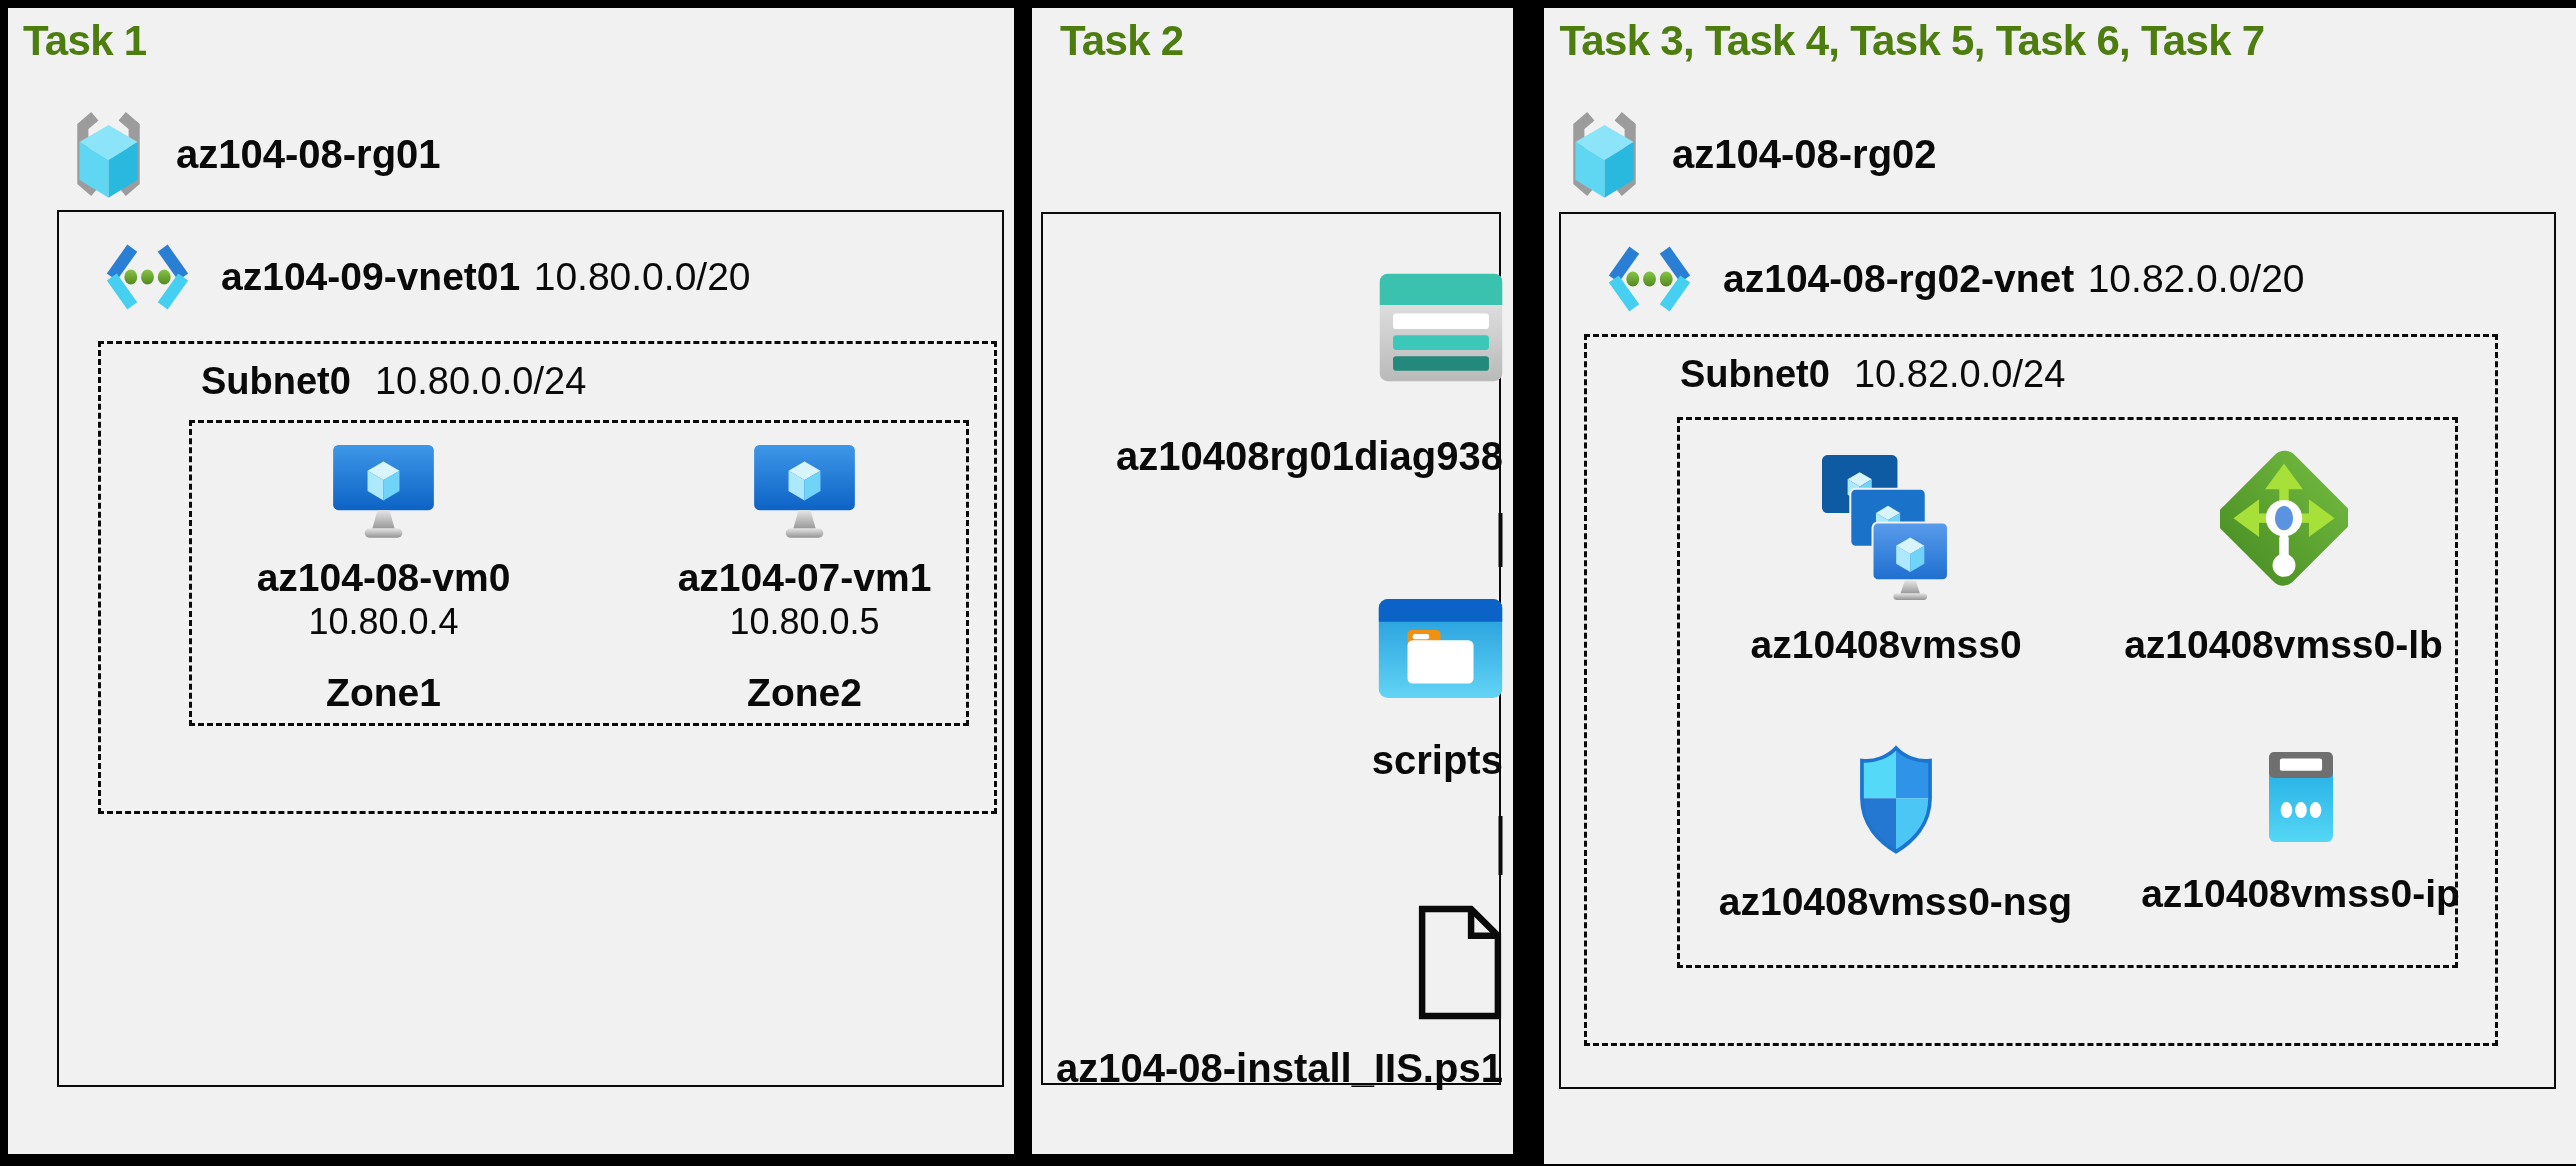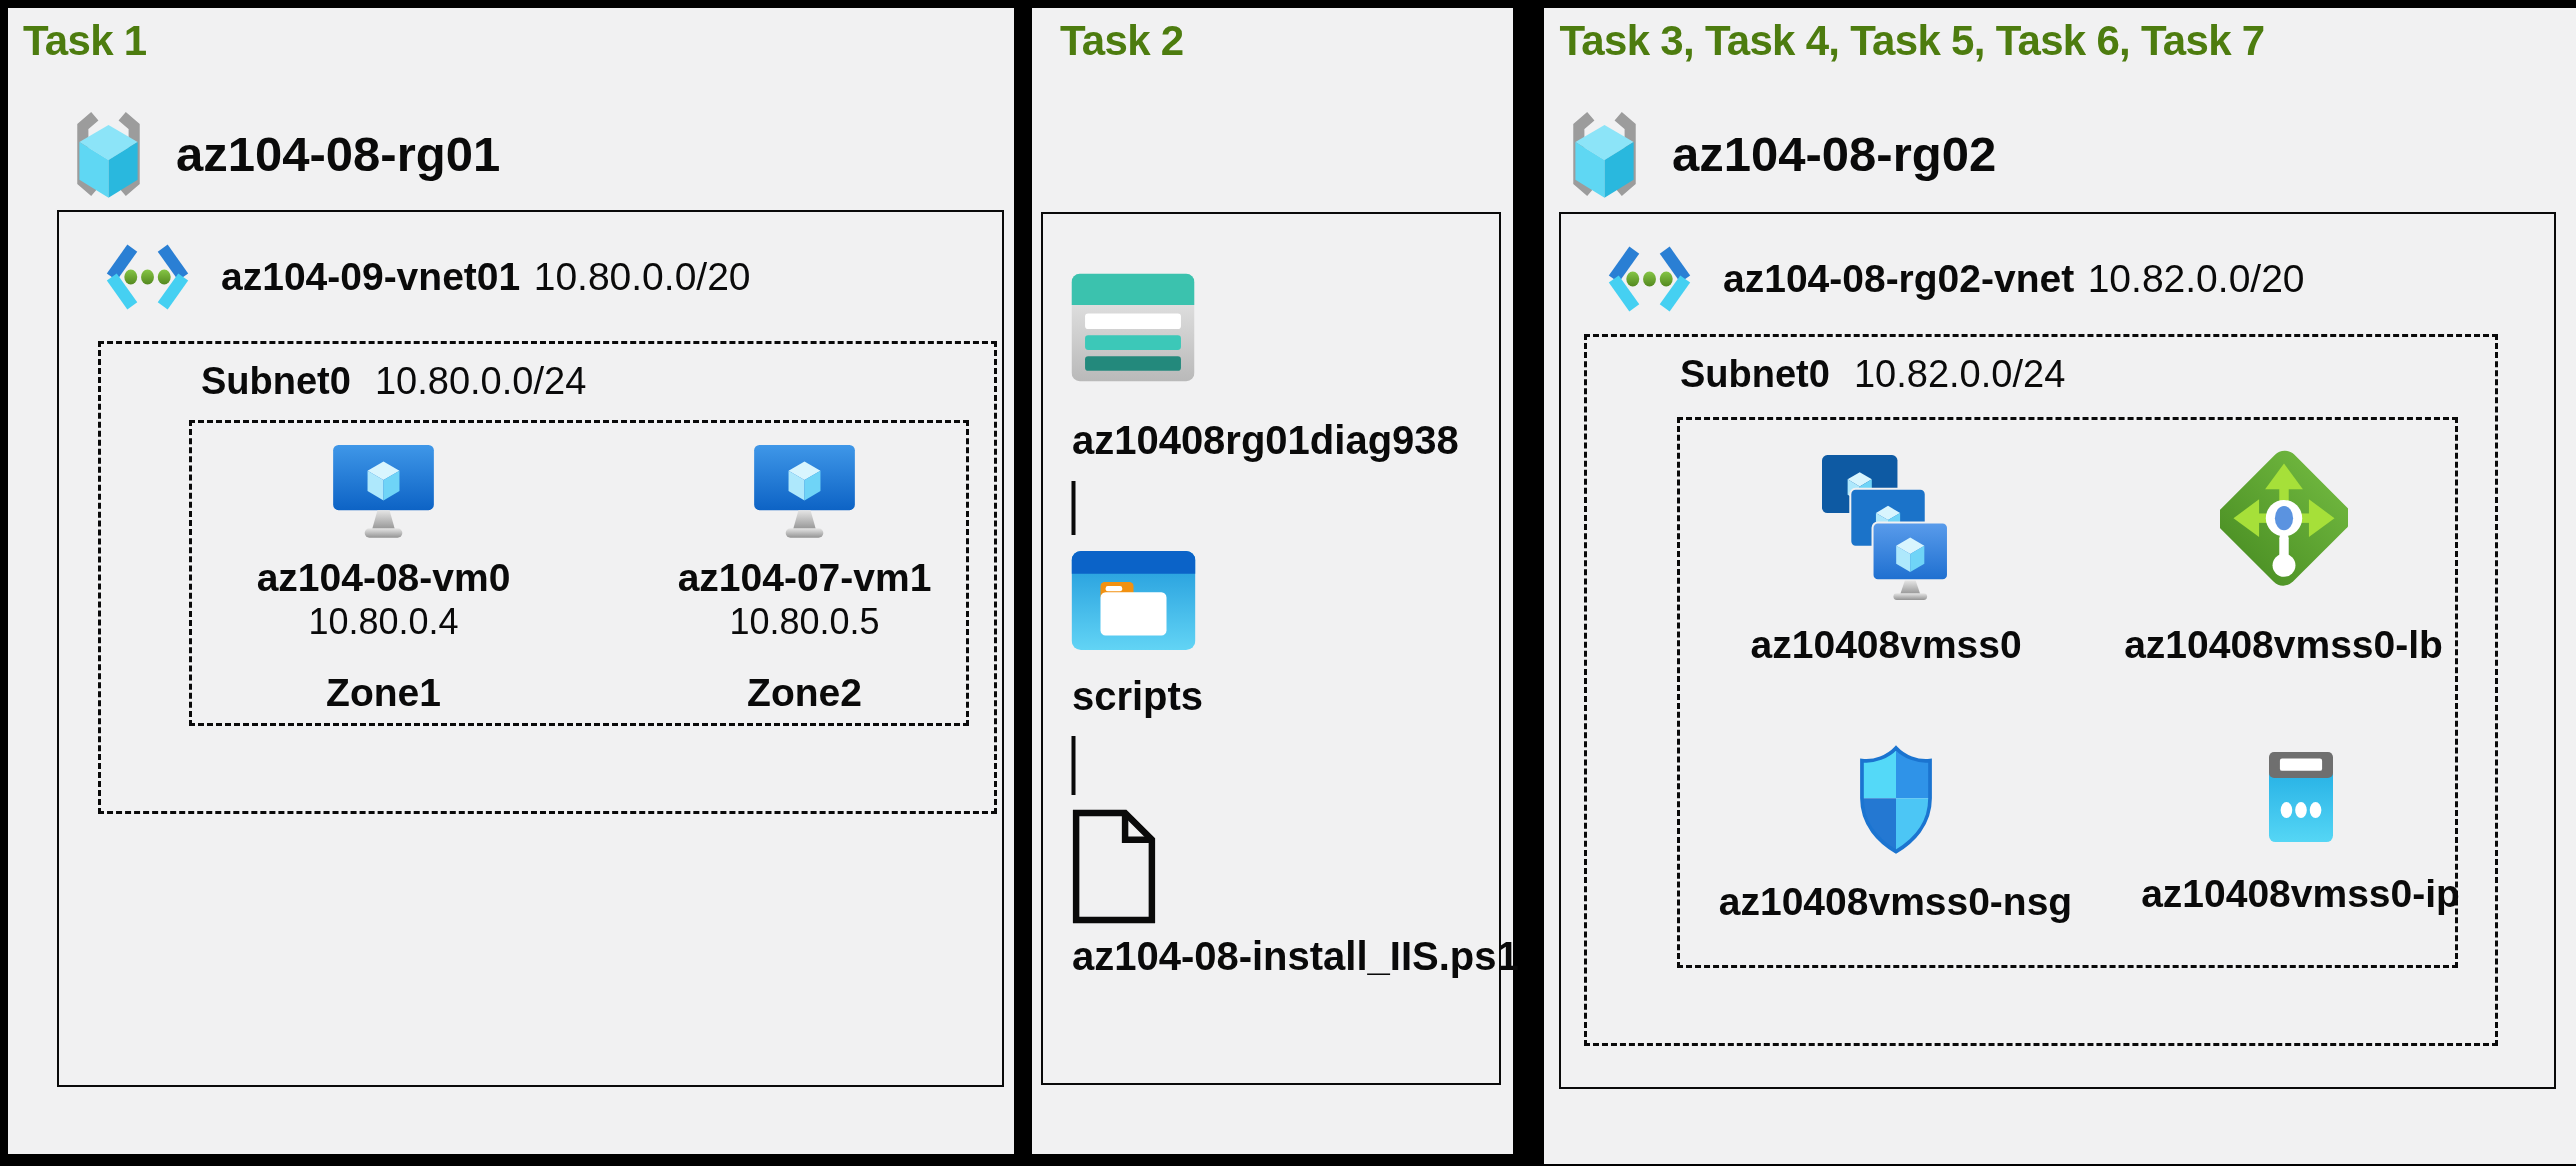--- a/index.html
+++ b/index.html
@@ -12,21 +12,21 @@
   .panel-3{left:1544px;width:1032px;height:1156px;}
   .task-title{position:absolute;top:9.4px;margin:0;font-size:42px;font-weight:700;
               color:#4d7c0f;letter-spacing:-0.7px;white-space:nowrap;}
   .p1 .task-title{left:15px;}
   .p2 .task-title{left:28px;}
   .p3 .task-title{left:15.5px;}
   .rg-row{position:absolute;top:98px;display:flex;align-items:center;}
   .p1 .rg-row{left:56px;}
   .p3 .rg-row{left:16px;}
   .rg-row svg{width:89px;height:96px;flex:0 0 auto;}
-  .res-label{font-size:49px;font-weight:700;white-space:nowrap;}
+  .res-label{font-size:40px;font-weight:700;white-space:nowrap;}
   .rg-row .res-label{margin-left:23px;}
   .cidr{font-size:39px;font-weight:400;margin-left:13.5px;white-space:nowrap;}
   .vnet-box{position:absolute;border:2.7px solid #0a0a0a;background:#f1f1f2;}
   .p1 .vnet-box{left:49px;top:202px;width:947px;height:877px;}
   .p2 .vnet-box{left:9.4px;top:204px;width:460px;height:873px;}
   .p3 .vnet-box{left:15px;top:204px;width:997px;height:877px;}
   .vnet-row{position:absolute;left:38px;top:27px;display:flex;align-items:center;}
   .vnet-row svg{width:101px;height:76px;flex:0 0 auto;}
   .vnet-row .res-label{margin-left:23px;font-size:39px;}
   .subnet-box{position:absolute;border:3.4px dashed #0a0a0a;}
@@ -41,21 +41,21 @@
   .vm-col{width:337px;top:0;height:100%;}
   .vm-icon-wrap{margin-top:21.6px;height:94px;}
   .vm-icon-wrap svg{width:101px;height:94px;}
   .vm-name{margin-top:17.5px;font-size:39px;font-weight:700;white-space:nowrap;}
   .vm-ip{margin-top:1.3px;font-size:36px;font-weight:400;white-space:nowrap;}
   .vm-zone{margin-top:28px;font-size:39px;font-weight:700;white-space:nowrap;}
   .res-col{width:431px;}
   .res-col .res-name{font-size:39px;font-weight:700;white-space:nowrap;}
   
   .p2-stack{position:absolute;left:50%;top:0;width:431px;transform:translateX(calc(-50% + 16px));
-            display:flex;flex-direction:column;align-items:flex-start;text-align:center;}
+            display:flex;flex-direction:column;align-items:flex-end;text-align:center;gap:16px;}
   .conn{width:4px;background:#0a0a0a;}
   .p2-label{font-size:40px;font-weight:700;white-space:nowrap;}
 </style>
 </head>
 <body>
 
 <svg width="0" height="0" style="position:absolute" aria-hidden="true">
   <defs>
     <linearGradient id="gMon" x1="0" y1="0" x2="0" y2="1">
       <stop offset="0" stop-color="#3f97e8"></stop>

